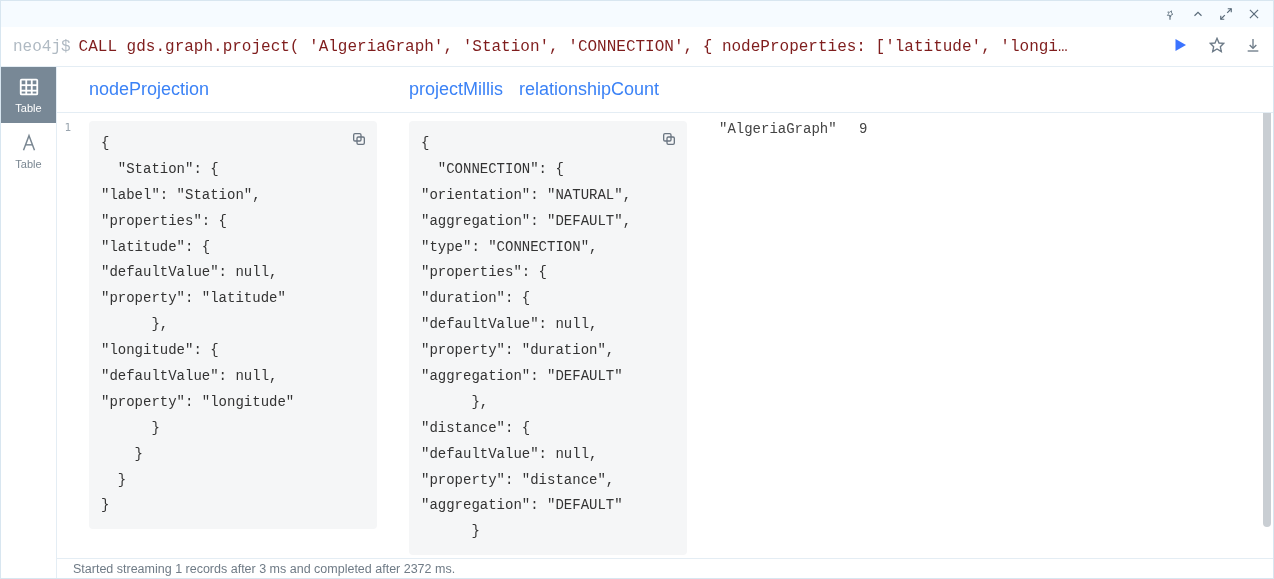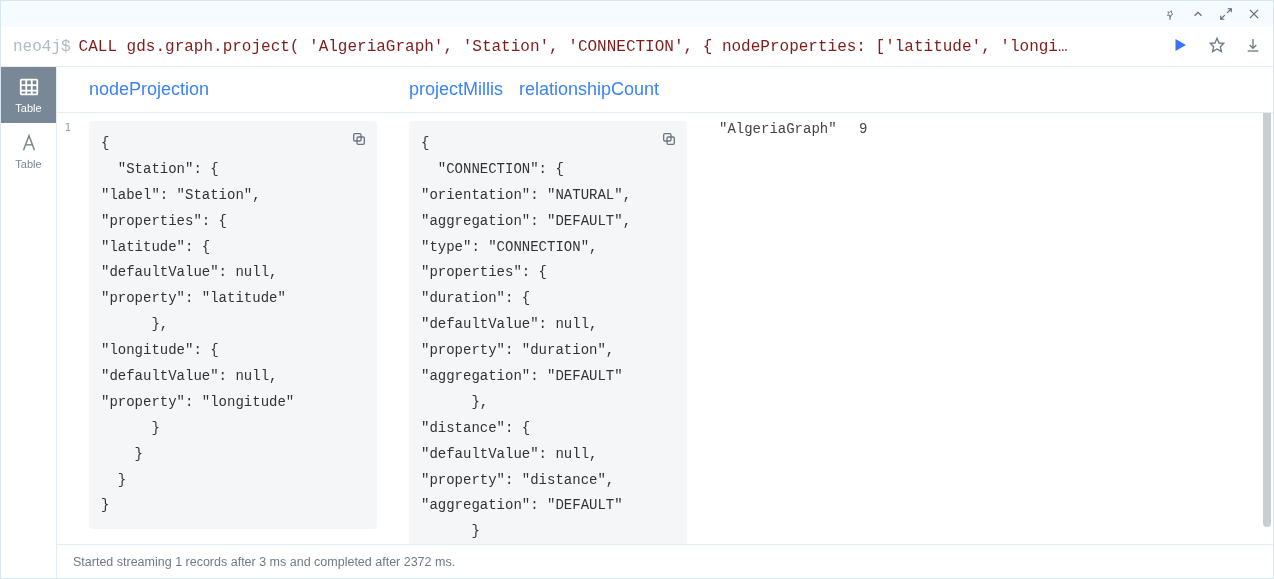--- a/index.html
+++ b/index.html
@@ -170,21 +170,21 @@
     height: 24px;
     color: #6b7682;
     cursor: pointer;
     background: transparent;
     border: none;
     display:flex; align-items:center; justify-content:center;
   }
   .copy-btn svg { width:16px; height:16px; }
 
   .footer {
-    height: 34px;
+    height: 20px;
     border-top: 1px solid #e4edf4;
     display: flex;
     align-items: center;
     padding: 0 16px;
     font-size: 12.5px;
     color: #6f7b86;
     background:#fff;
   }
 
   .vscroll {

